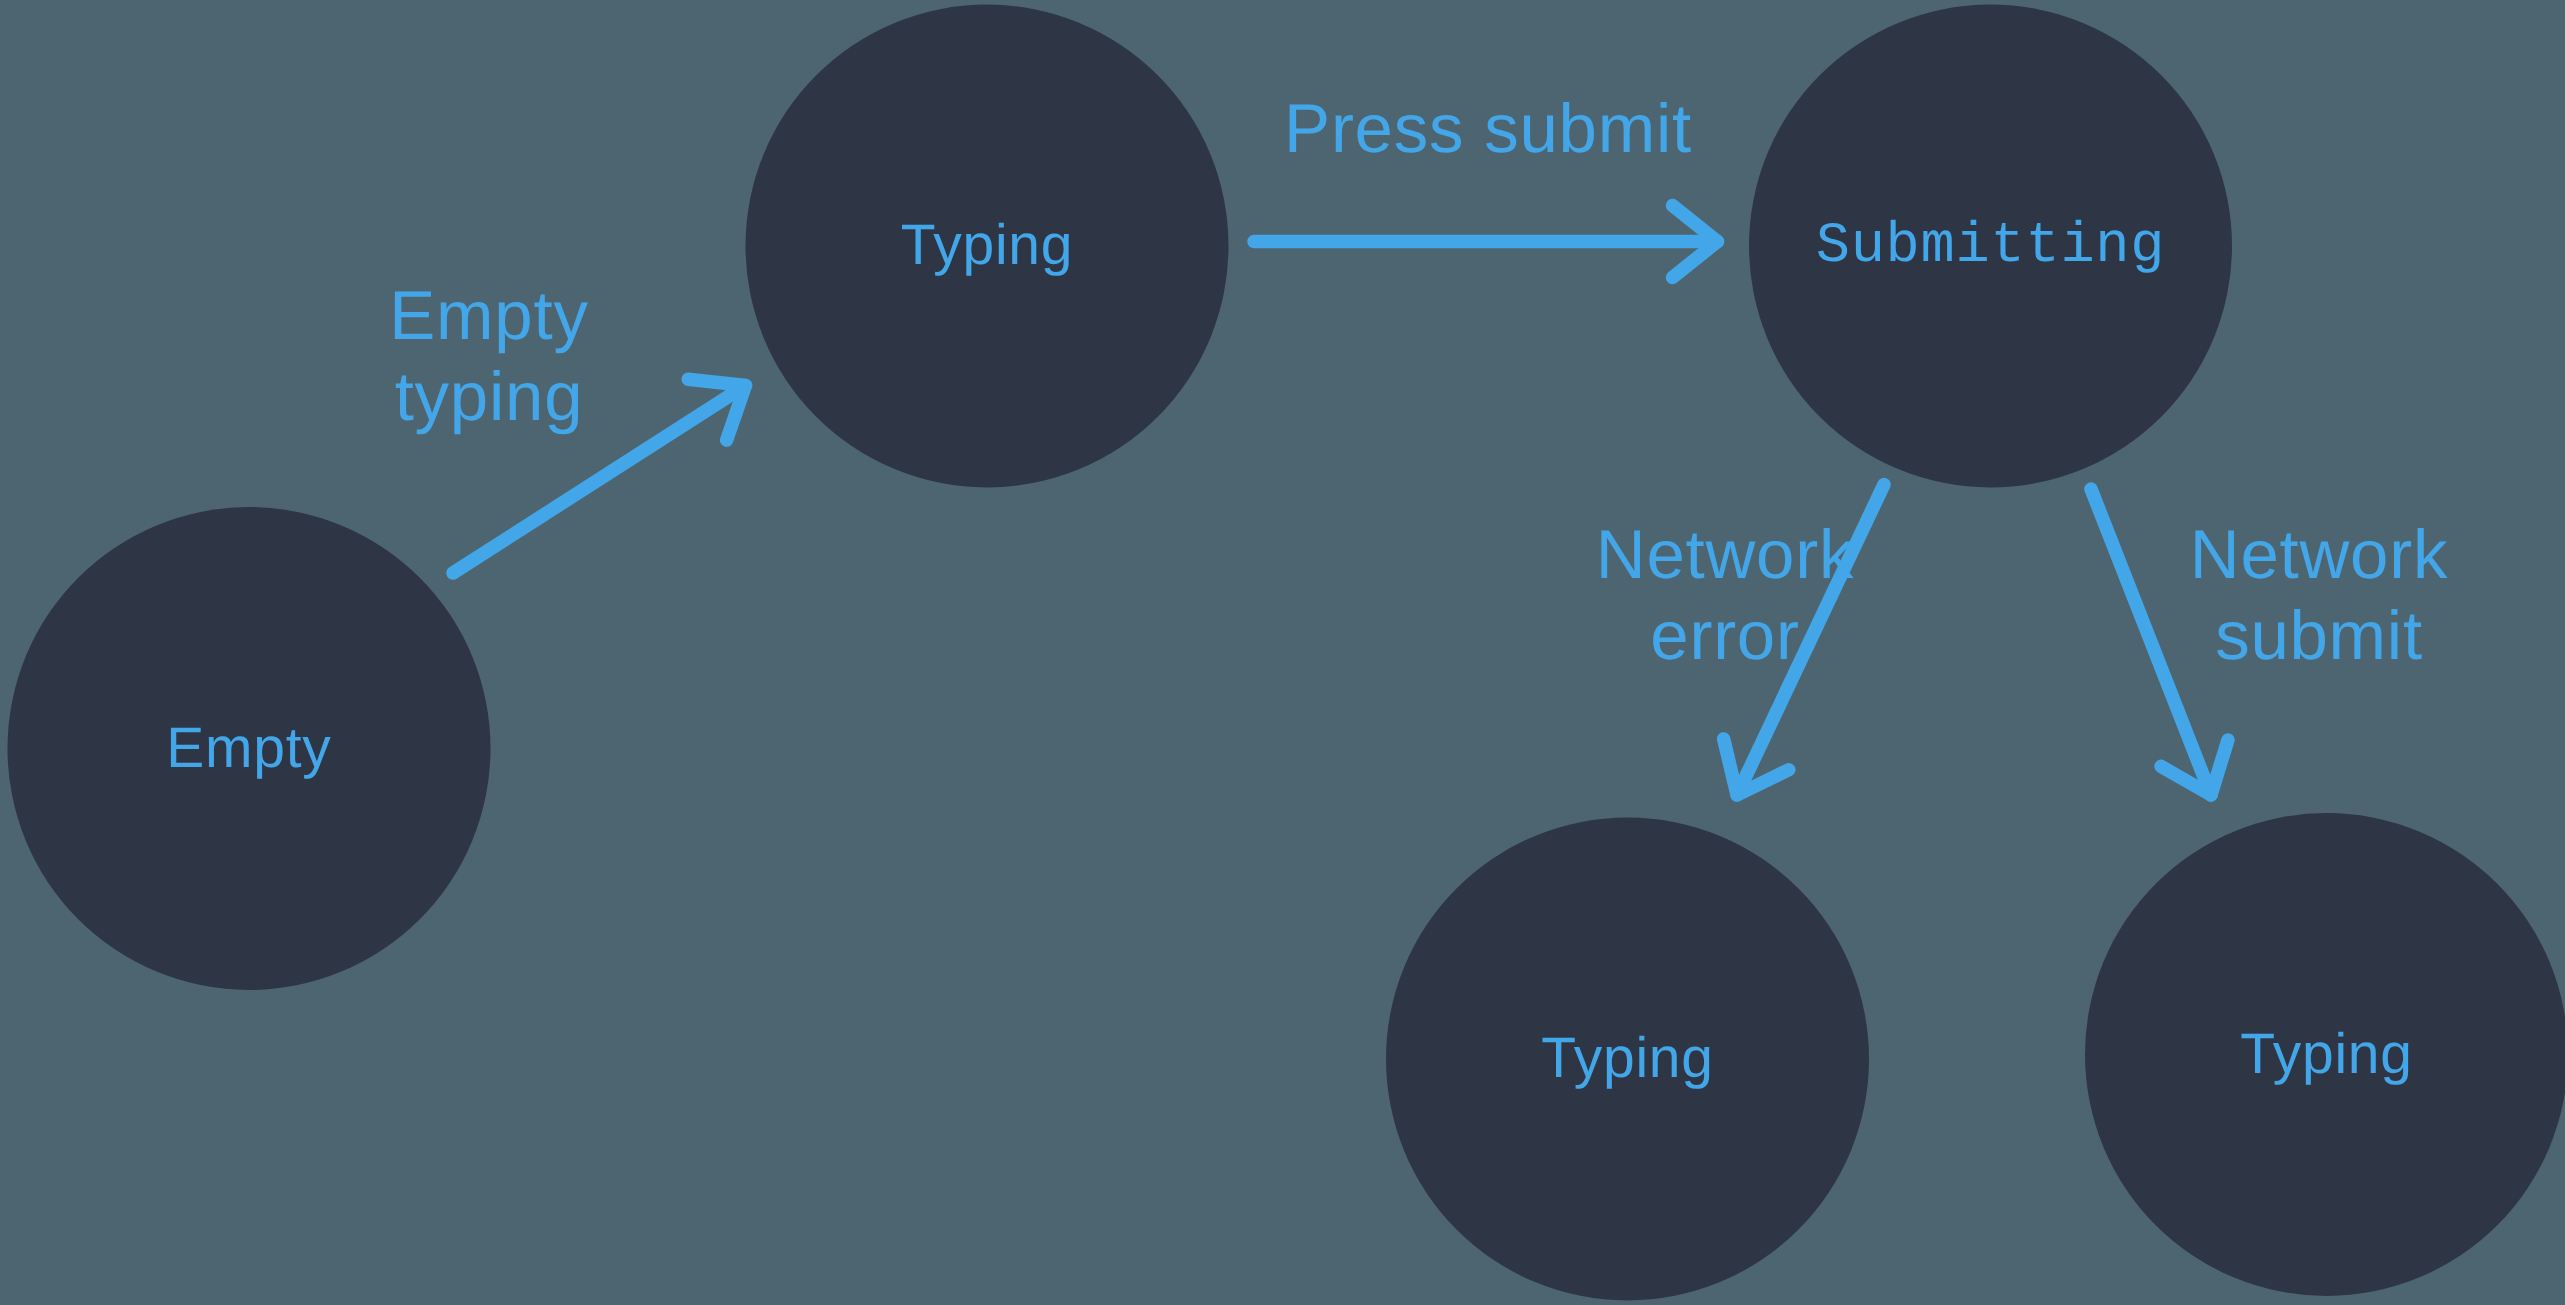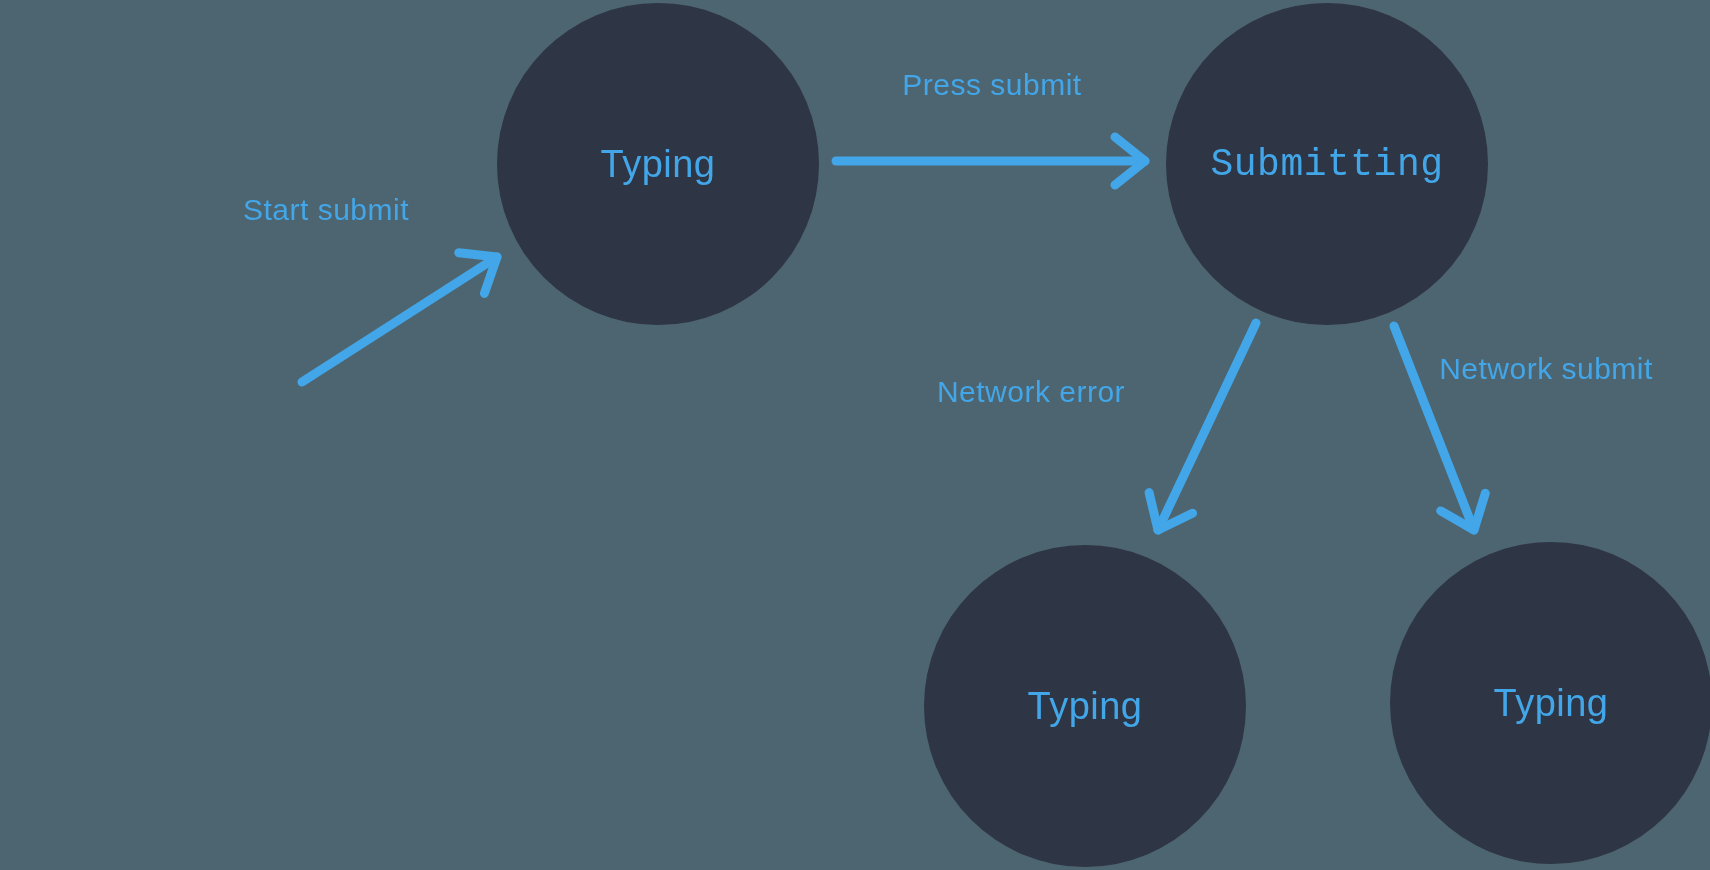--- a/index.html
+++ b/index.html
@@ -48,29 +48,29 @@
   .node--empty      { left: 5px;    top: 338px; }
   .node--typing     { left: 497px;  top: 3px;   }
   .node--submitting { left: 1166px; top: 3px; font-family: Liberation Mono, monospace;   }
   .node--error      { left: 924px;  top: 545px; }
   .node--success    { left: 1390px; top: 542px; }
 
   .edge-label {
     position: absolute;
     transform: translateX(-50%);
     color: var(--accent);
-    font-size: 30px;
+    font-size: 46px;
     font-weight: 400;
     line-height: 54px;
     letter-spacing: 0.5px;
     text-align: center;
   }
   .edge-label--start-typing    { left: 326px;  top: 183px; width: 200px; }
   .edge-label--press-submit    { left: 992px;  top: 58px;  white-space: nowrap; }
-  .edge-label--network-error   { left: 1031px; top: 342px; width: 230px; margin-top: 23px; }
+  .edge-label--network-error   { left: 1150px; top: 342px; width: 230px; }
   .edge-label--network-success { left: 1546px; top: 342px; width: 240px; }
 </style>
 </head>
 <body>
 
 <div class="canvas">
 
   <svg class="edges-svg" viewBox="0 0 1710 870" aria-hidden="true">
     <g>
       <line x1="302" y1="382" x2="497" y2="257"></line>
@@ -83,35 +83,38 @@
     <g>
       <line x1="1256" y1="323" x2="1158" y2="530"></line>
       <polyline points="1149.1,492.6 1158,530 1192.5,513.2"></polyline>
     </g>
     <g>
       <line x1="1394" y1="326" x2="1474" y2="530"></line>
       <polyline points="1440.7,510.9 1474,530 1485.3,493.3"></polyline>
     </g>
   </svg>
 
+  <div class="node node--empty">
+    <span class="node-label">Empty</span>
+  </div>
 
   <div class="node node--typing">
     <span class="node-label">Typing</span>
   </div>
 
   <div class="node node--submitting">
     <span class="node-label">Submitting</span>
   </div>
 
   <div class="node node--error">
     <span class="node-label">Typing</span>
   </div>
 
   <div class="node node--success">
     <span class="node-label">Typing</span>
   </div>
 
-  <div class="edge-label edge-label--start-typing">Start submit</div>
+  <div class="edge-label edge-label--start-typing">Empty typing</div>
   <div class="edge-label edge-label--press-submit">Press submit</div>
   <div class="edge-label edge-label--network-error">Network error</div>
   <div class="edge-label edge-label--network-success">Network submit</div>
 
 </div>
 
 </body></html>

